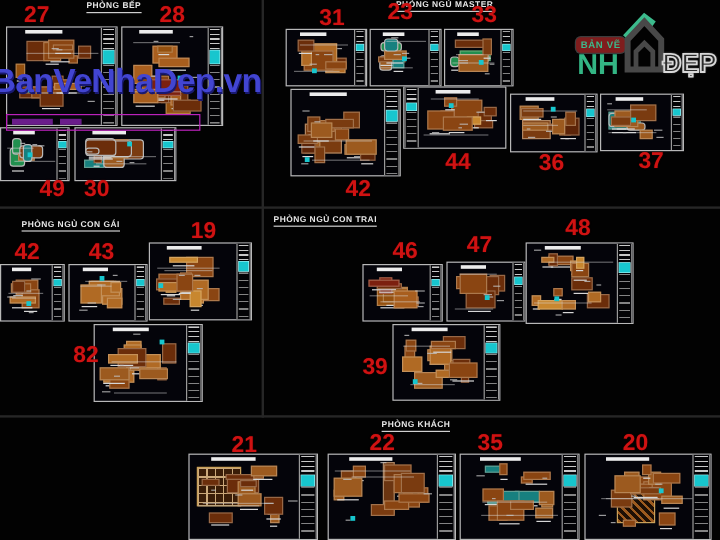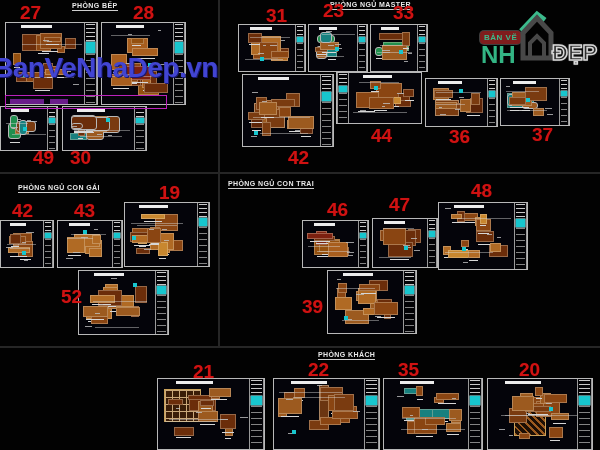--- a/index.html
+++ b/index.html
@@ -472,21 +472,21 @@
       <div class="item" style="left: 22px; top: 25px; width: 14px; height: 15px; background: rgb(138, 69, 18);"></div>
       <div class="dim" style="left: 24px; top: 41px; width: 10px; height: 1px;"></div>
       <div class="hline" style="left: 12px; top: 22px; width: 40px; height: 1px;"></div>
       <div class="hline" style="left: 6px; top: 20px; width: 52px; height: 1px;"></div>
       <div class="speck" style="left: 24px; top: 26px; width: 5px; height: 1px;"></div>
       <div class="speck" style="left: 19px; top: 46px; width: 7px; height: 1px;"></div>
       <div class="speck" style="left: 37px; top: 26px; width: 5px; height: 1px;"></div>
       <div class="speck" style="left: 39px; top: 37px; width: 5px; height: 1px;"></div>
       <div class="cyanbit" style="left: 7px; top: 33px; width: 4px; height: 4px;"></div>
     </div>
-    <div class="num" style="left: 61px; top: 287px;">52</div>
+    <div class="num" style="left: 61px; top: 287px;">82</div>
     <div class="panel" style="left: 78px; top: 270px; width: 91px; height: 65px;">
       <div class="strip" style="right: 0px; width: 13px;">
         <div class="sdash"></div>
         <div class="scyan"></div>
         <div class="sdash2"></div>
       </div>
       <div class="bar" style="left: 15px; top: 2px; width: 30px; height: 3px;"></div>
       <div class="item" style="left: 56px; top: 15px; width: 12px; height: 17px; background: rgb(107, 45, 10);"></div>
       <div class="item" style="left: 52px; top: 35px; width: 8px; height: 11px; background: rgb(107, 45, 10);"></div>
       <div class="item" style="left: 36px; top: 24px; width: 19px; height: 14px; background: rgb(156, 90, 31);"></div>

